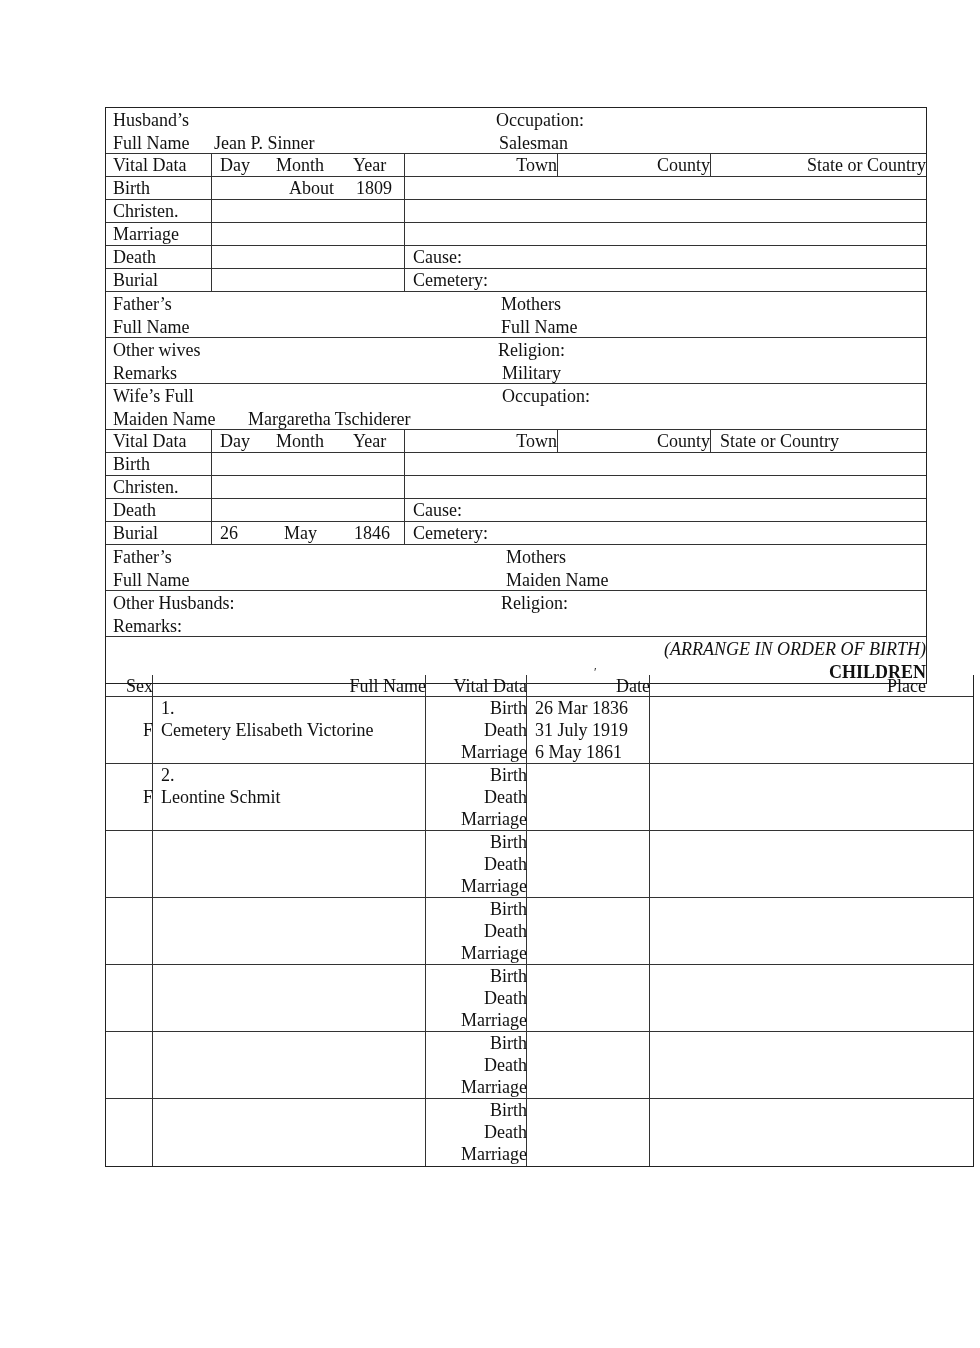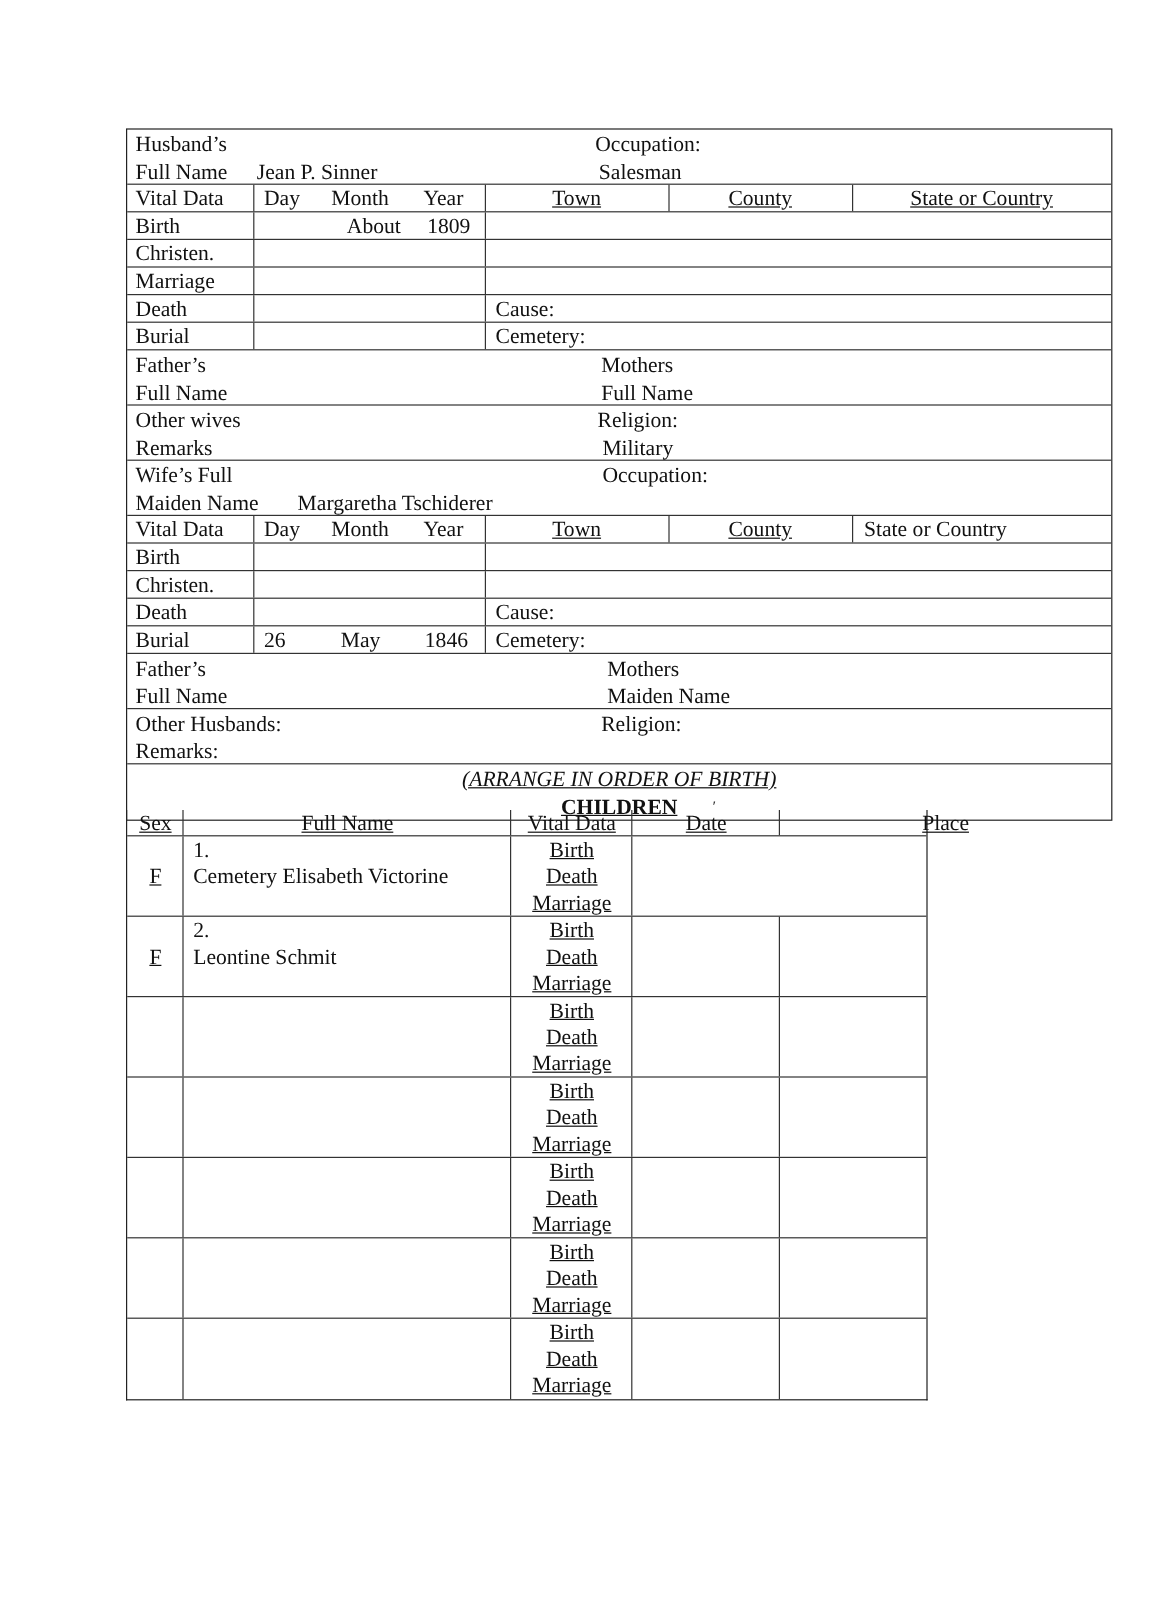--- a/index.html
+++ b/index.html
@@ -5,24 +5,24 @@
   html, body { margin:0; padding:0; background:#fff; }
   body { width:980px; height:1348px; position:relative; font-family:"Liberation Serif", "DejaVu Serif", serif; color:#111; font-size:18px; }
   .page { position:absolute; left:0; top:0; width:980px; height:1348px; }
   .form { position:absolute; left:105px; top:107px; width:822px; border:1.5px solid #222; box-sizing:border-box; }
   .row { position:relative; border-bottom:1.2px solid #333; box-sizing:border-box; }
   .row:last-child { border-bottom:none; }
   .t { position:absolute; white-space:nowrap; line-height:22px; }
   .vline { position:absolute; top:0; bottom:0; border-left:1.2px solid #333; }
   .r2 { height:46px; }
   .r1 { height:23px; }
-  .center { text-align:center;text-decoration:underline; }
+  .center { text-align:right; }
   .bold { font-weight:bold; }
   .ital { font-style:italic; }
-  .kids { position:absolute; left:105px; top:675px; width:668px; border:1.5px solid #222; border-top:none; box-sizing:border-box; }
+  .kids { position:absolute; left:105px; top:675px; width:869px; border:1.5px solid #222; border-top:none; box-sizing:border-box; }
   .krow { position:relative; height:67px; border-bottom:1.2px solid #333; box-sizing:border-box; }
   .krow:last-child { border-bottom:none; }
   .khead { height:22px; }
   .kcell { position:absolute; top:0; bottom:0; box-sizing:border-box; }
   .pagenum { position:absolute; left:0; width:980px; top:1194px; text-align:center; font-size:18px; }
 </style>
 </head>
 <body>
 
 <div class="page">
@@ -186,20 +186,25 @@
         </div>
         <div class="kcell" style="left: 47px; width: 273px; border-right: 1.2px solid rgb(51, 51, 51);">
           <span class="t" style="left: 8px; top: 0px;">1.</span>
           <span class="t" style="left: 8px; top: 22px;">Cemetery Elisabeth Victorine</span>
         </div>
         <div class="kcell" style="left: 320px; width: 101px; border-right: 1.2px solid rgb(51, 51, 51);">
           <span class="t center" style="left: 0px; top: 0px; width: 101px;">Birth</span>
           <span class="t center" style="left: 0px; top: 22px; width: 101px;">Death</span>
           <span class="t center" style="left: 0px; top: 44px; width: 101px;">Marriage</span>
         </div>
+        <div class="kcell" style="left: 421px; width: 123px; border-right: 1.2px solid rgb(51, 51, 51);">
+          <span class="t" style="left: 8px; top: 0px;">26 Mar 1836</span>
+          <span class="t" style="left: 8px; top: 22px;">31 July 1919</span>
+          <span class="t" style="left: 8px; top: 44px;">6 May  1861</span>
+        </div>
       </div>
       <div class="krow">
         <div class="kcell" style="left: 0px; width: 47px; border-right: 1.2px solid rgb(51, 51, 51);">
           <span class="t center" style="left: 0px; top: 22px; width: 47px;">F</span>
         </div>
         <div class="kcell" style="left: 47px; width: 273px; border-right: 1.2px solid rgb(51, 51, 51);">
           <span class="t" style="left: 8px; top: 0px;">2.</span>
           <span class="t" style="left: 8px; top: 22px;">Leontine Schmit</span>
         </div>
         <div class="kcell" style="left: 320px; width: 101px; border-right: 1.2px solid rgb(51, 51, 51);">

